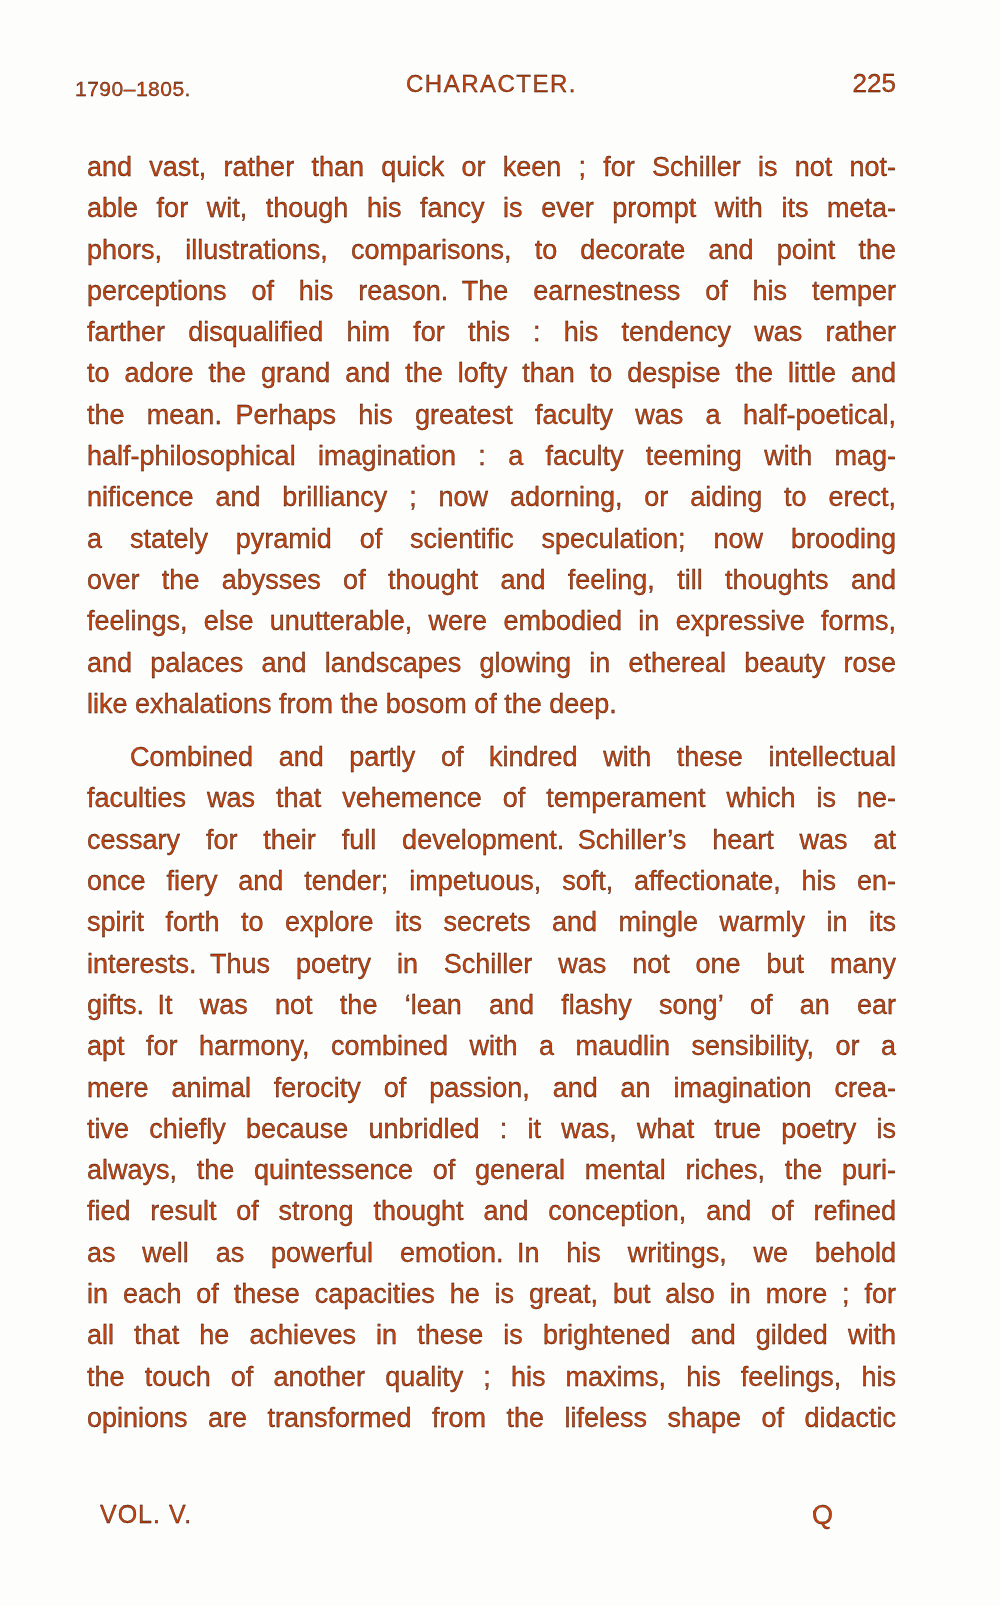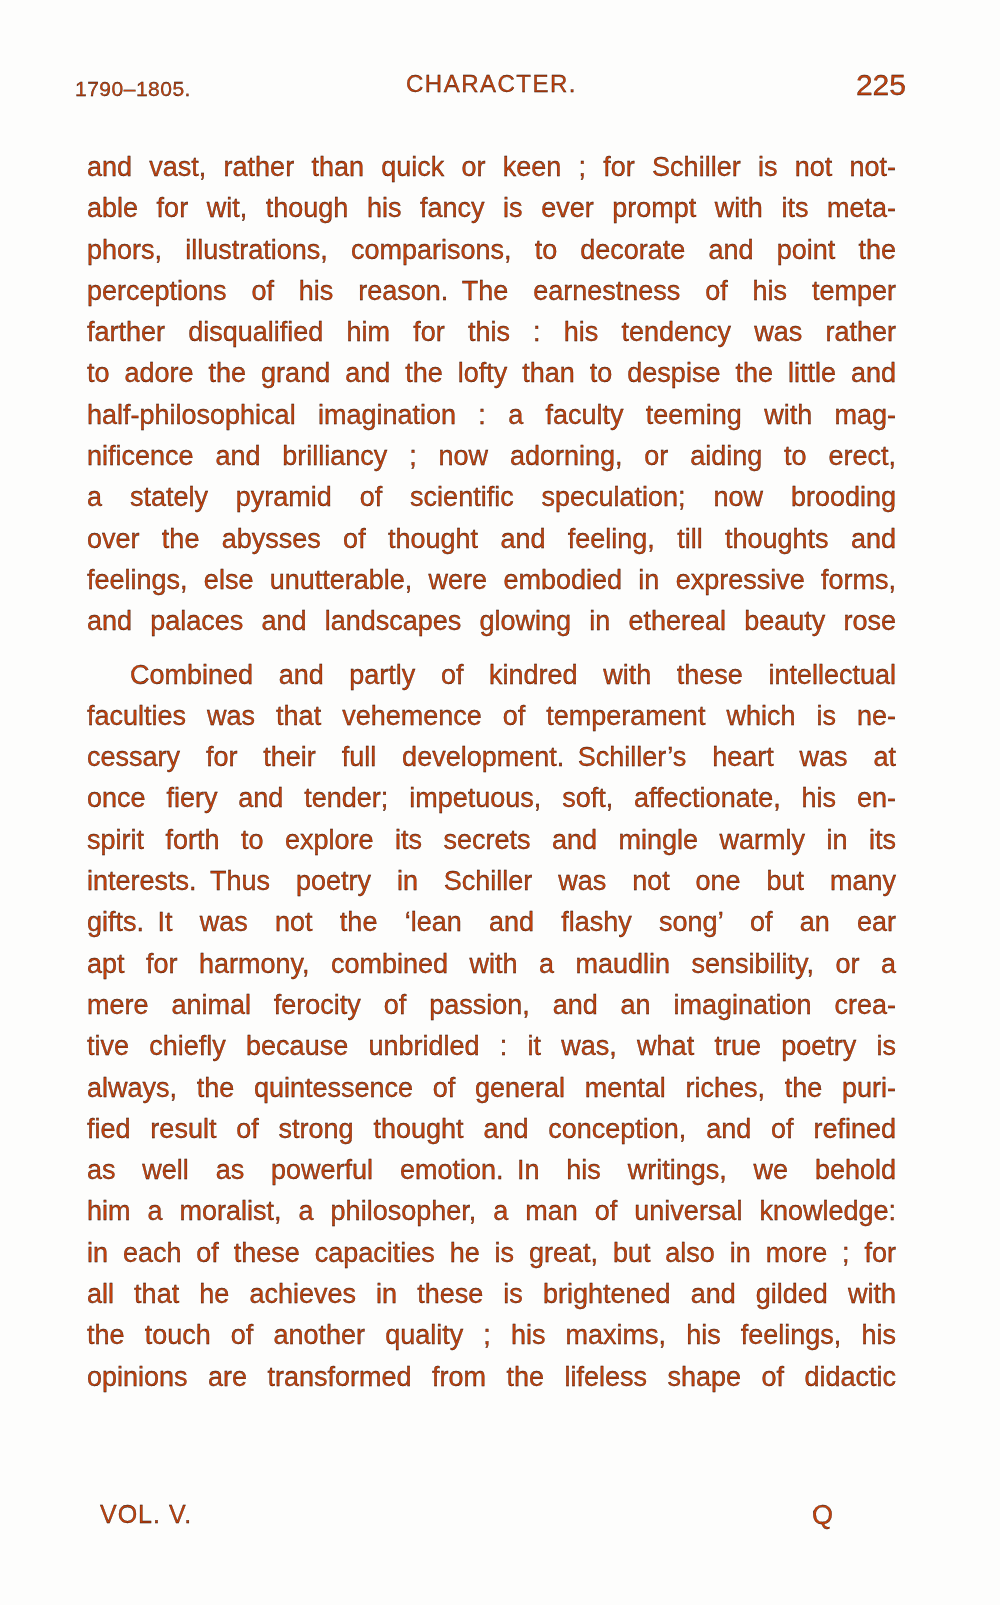--- a/index.html
+++ b/index.html
@@ -20,22 +20,22 @@
   .header-era {
     position: absolute; left: 0; top: 7px;
     font-size: 21px; letter-spacing: 0.5px;
   }
   .header-title {
     position: absolute; left: 0; right: 0; top: 0;
     text-align: center;
     font-size: 24px; letter-spacing: 1.5px;
   }
   .header-page-number {
-    position: absolute; right: 2px; top: -2px;
-    font-size: 30px;
+    position: absolute; right: 12px; top: -2px;
+    font-size: 26px;
   }
   .page-body {
     position: absolute;
     top: 135px; left: 75px; width: 833px;
     font-size: 27px;
     line-height: 41.3px;
   }
   .paragraph { margin: 12px; }
   .line {
     text-align: justify;
@@ -67,42 +67,43 @@
   </div>
 
   <div class="page-body">
       <div class="paragraph">
         <div class="line">and vast, rather than quick or keen ; for Schiller is not not-</div>
         <div class="line">able for wit, though his fancy is ever prompt with its meta-</div>
         <div class="line">phors, illustrations, comparisons, to decorate and point the</div>
         <div class="line">perceptions of his reason. The earnestness of his temper</div>
         <div class="line">farther disqualified him for this : his tendency was rather</div>
         <div class="line">to adore the grand and the lofty than to despise the little and</div>
+        <div class="line">the mean. Perhaps his greatest faculty was a half-poetical,</div>
         <div class="line">half-philosophical imagination : a faculty teeming with mag-</div>
         <div class="line">nificence and brilliancy ; now adorning, or aiding to erect,</div>
         <div class="line">a stately pyramid of scientific speculation; now brooding</div>
         <div class="line">over the abysses of thought and feeling, till thoughts and</div>
         <div class="line">feelings, else unutterable, were embodied in expressive forms,</div>
         <div class="line">and palaces and landscapes glowing in ethereal beauty rose</div>
+        <div class="line line-last">like exhalations from the bosom of the deep.</div>
       </div>
       <div class="paragraph indent">
         <div class="line">Combined and partly of kindred with these intellectual</div>
         <div class="line">faculties was that vehemence of temperament which is ne-</div>
         <div class="line">cessary for their full development. Schiller’s heart was at</div>
         <div class="line">once fiery and tender; impetuous, soft, affectionate, his en-</div>
         <div class="line">spirit forth to explore its secrets and mingle warmly in its</div>
         <div class="line">interests. Thus poetry in Schiller was not one but many</div>
         <div class="line">gifts. It was not the ‘lean and flashy song’ of an ear</div>
         <div class="line">apt for harmony, combined with a maudlin sensibility, or a</div>
         <div class="line">mere animal ferocity of passion, and an imagination crea-</div>
         <div class="line">tive chiefly because unbridled : it was, what true poetry is</div>
         <div class="line">always, the quintessence of general mental riches, the puri-</div>
         <div class="line">fied result of strong thought and conception, and of refined</div>
         <div class="line">as well as powerful emotion. In his writings, we behold</div>
-        <div class="line">him a moralist, a philosopher, a man of universal knowledge:</div>
         <div class="line">in each of these capacities he is great, but also in more ; for</div>
         <div class="line">all that he achieves in these is brightened and gilded with</div>
         <div class="line">the touch of another quality ; his maxims, his feelings, his</div>
         <div class="line">opinions are transformed from the lifeless shape of didactic</div>
       </div>
     </div>
 
   <div class="page-footer">
     <span class="footer-volume">VOL. V.</span>
     <span class="footer-signature">Q</span>

